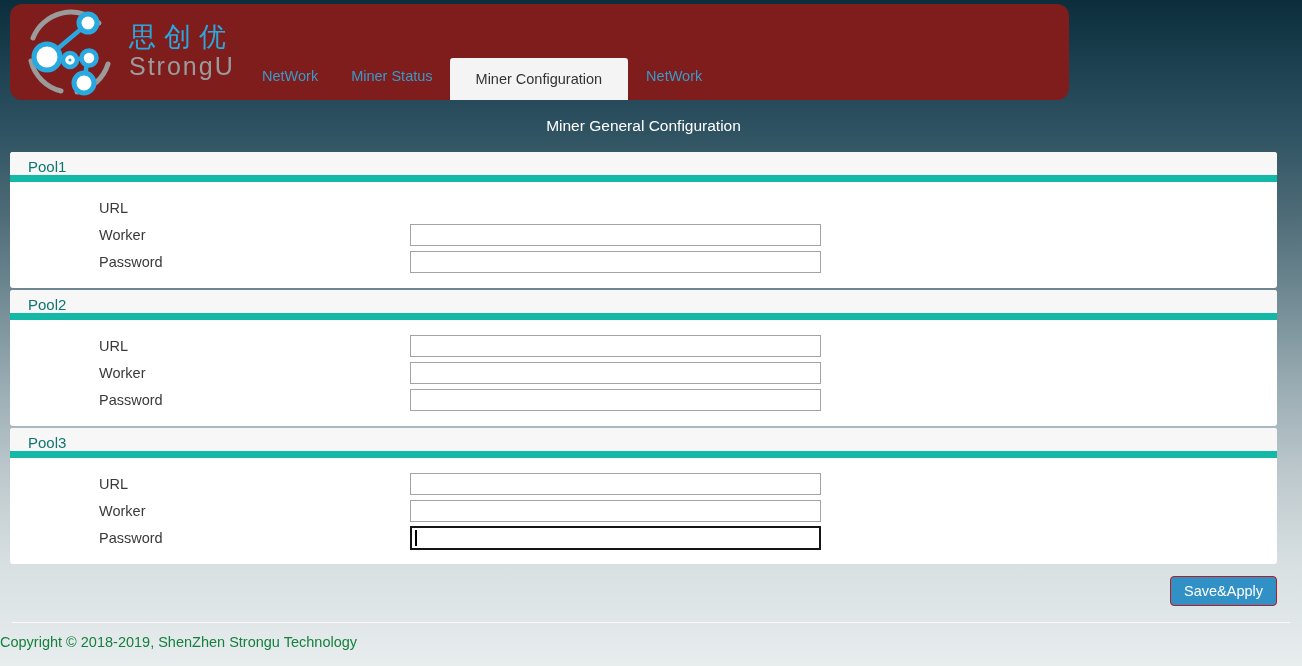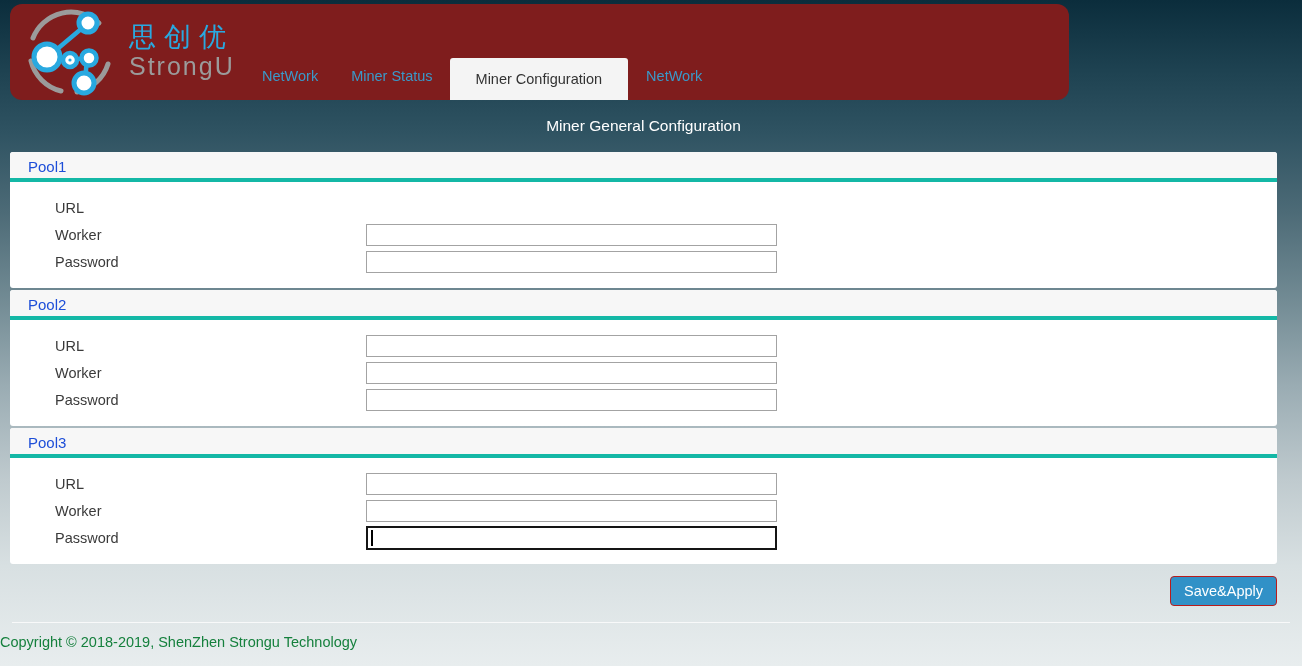--- a/index.html
+++ b/index.html
@@ -39,26 +39,26 @@
   
   .page-title {
     position:absolute; top:117px; left:0; width:1287px; text-align:center;
     color:#ffffff; font-weight:normal; font-size:15.5px;
   }
 
   
   .pools { position:absolute; left:10px; top:152px; width:1267px; }
   .pool-panel { background:#ffffff; border-radius:3px; margin-bottom:2px; }
   .pool-header {
-    background:#f7f7f7; border-bottom:4px solid #14b8a6; border-radius:3px 3px 0 0;
+    background:#f7f7f7; border-bottom:7px solid #14b8a6; border-radius:3px 3px 0 0;
     height:30px; line-height:29px; padding-left:18px;
-    color:#1d4ed8; font-size:15px;
+    color:#0f766e; font-size:15px;
   }
   .pool-body { padding:12px 0 13px 0; }
-  .form-row { display:flex; align-items:center; height:27px; }
+  .form-row { display:flex; align-items:center; height:27px;padding-left:44px; }
   .form-label { margin-left:45px; flex:0 0 311px; color:#3a3a3a; font-size:14.5px; }
   .input-wrap { position:relative; }
   .text-input {
     width:411px; height:22px; border:1px solid #a3a3a3; background:#fff;
     font-family:"Liberation Sans", sans-serif; font-size:13.5px; color:#333;
     padding:2px 6px; border-radius:0; outline:none;
   }
   .text-input::placeholder { color:#999; opacity:1; }
   .text-input.focused { border:2px solid #151515; height:24px; }
   .caret {

